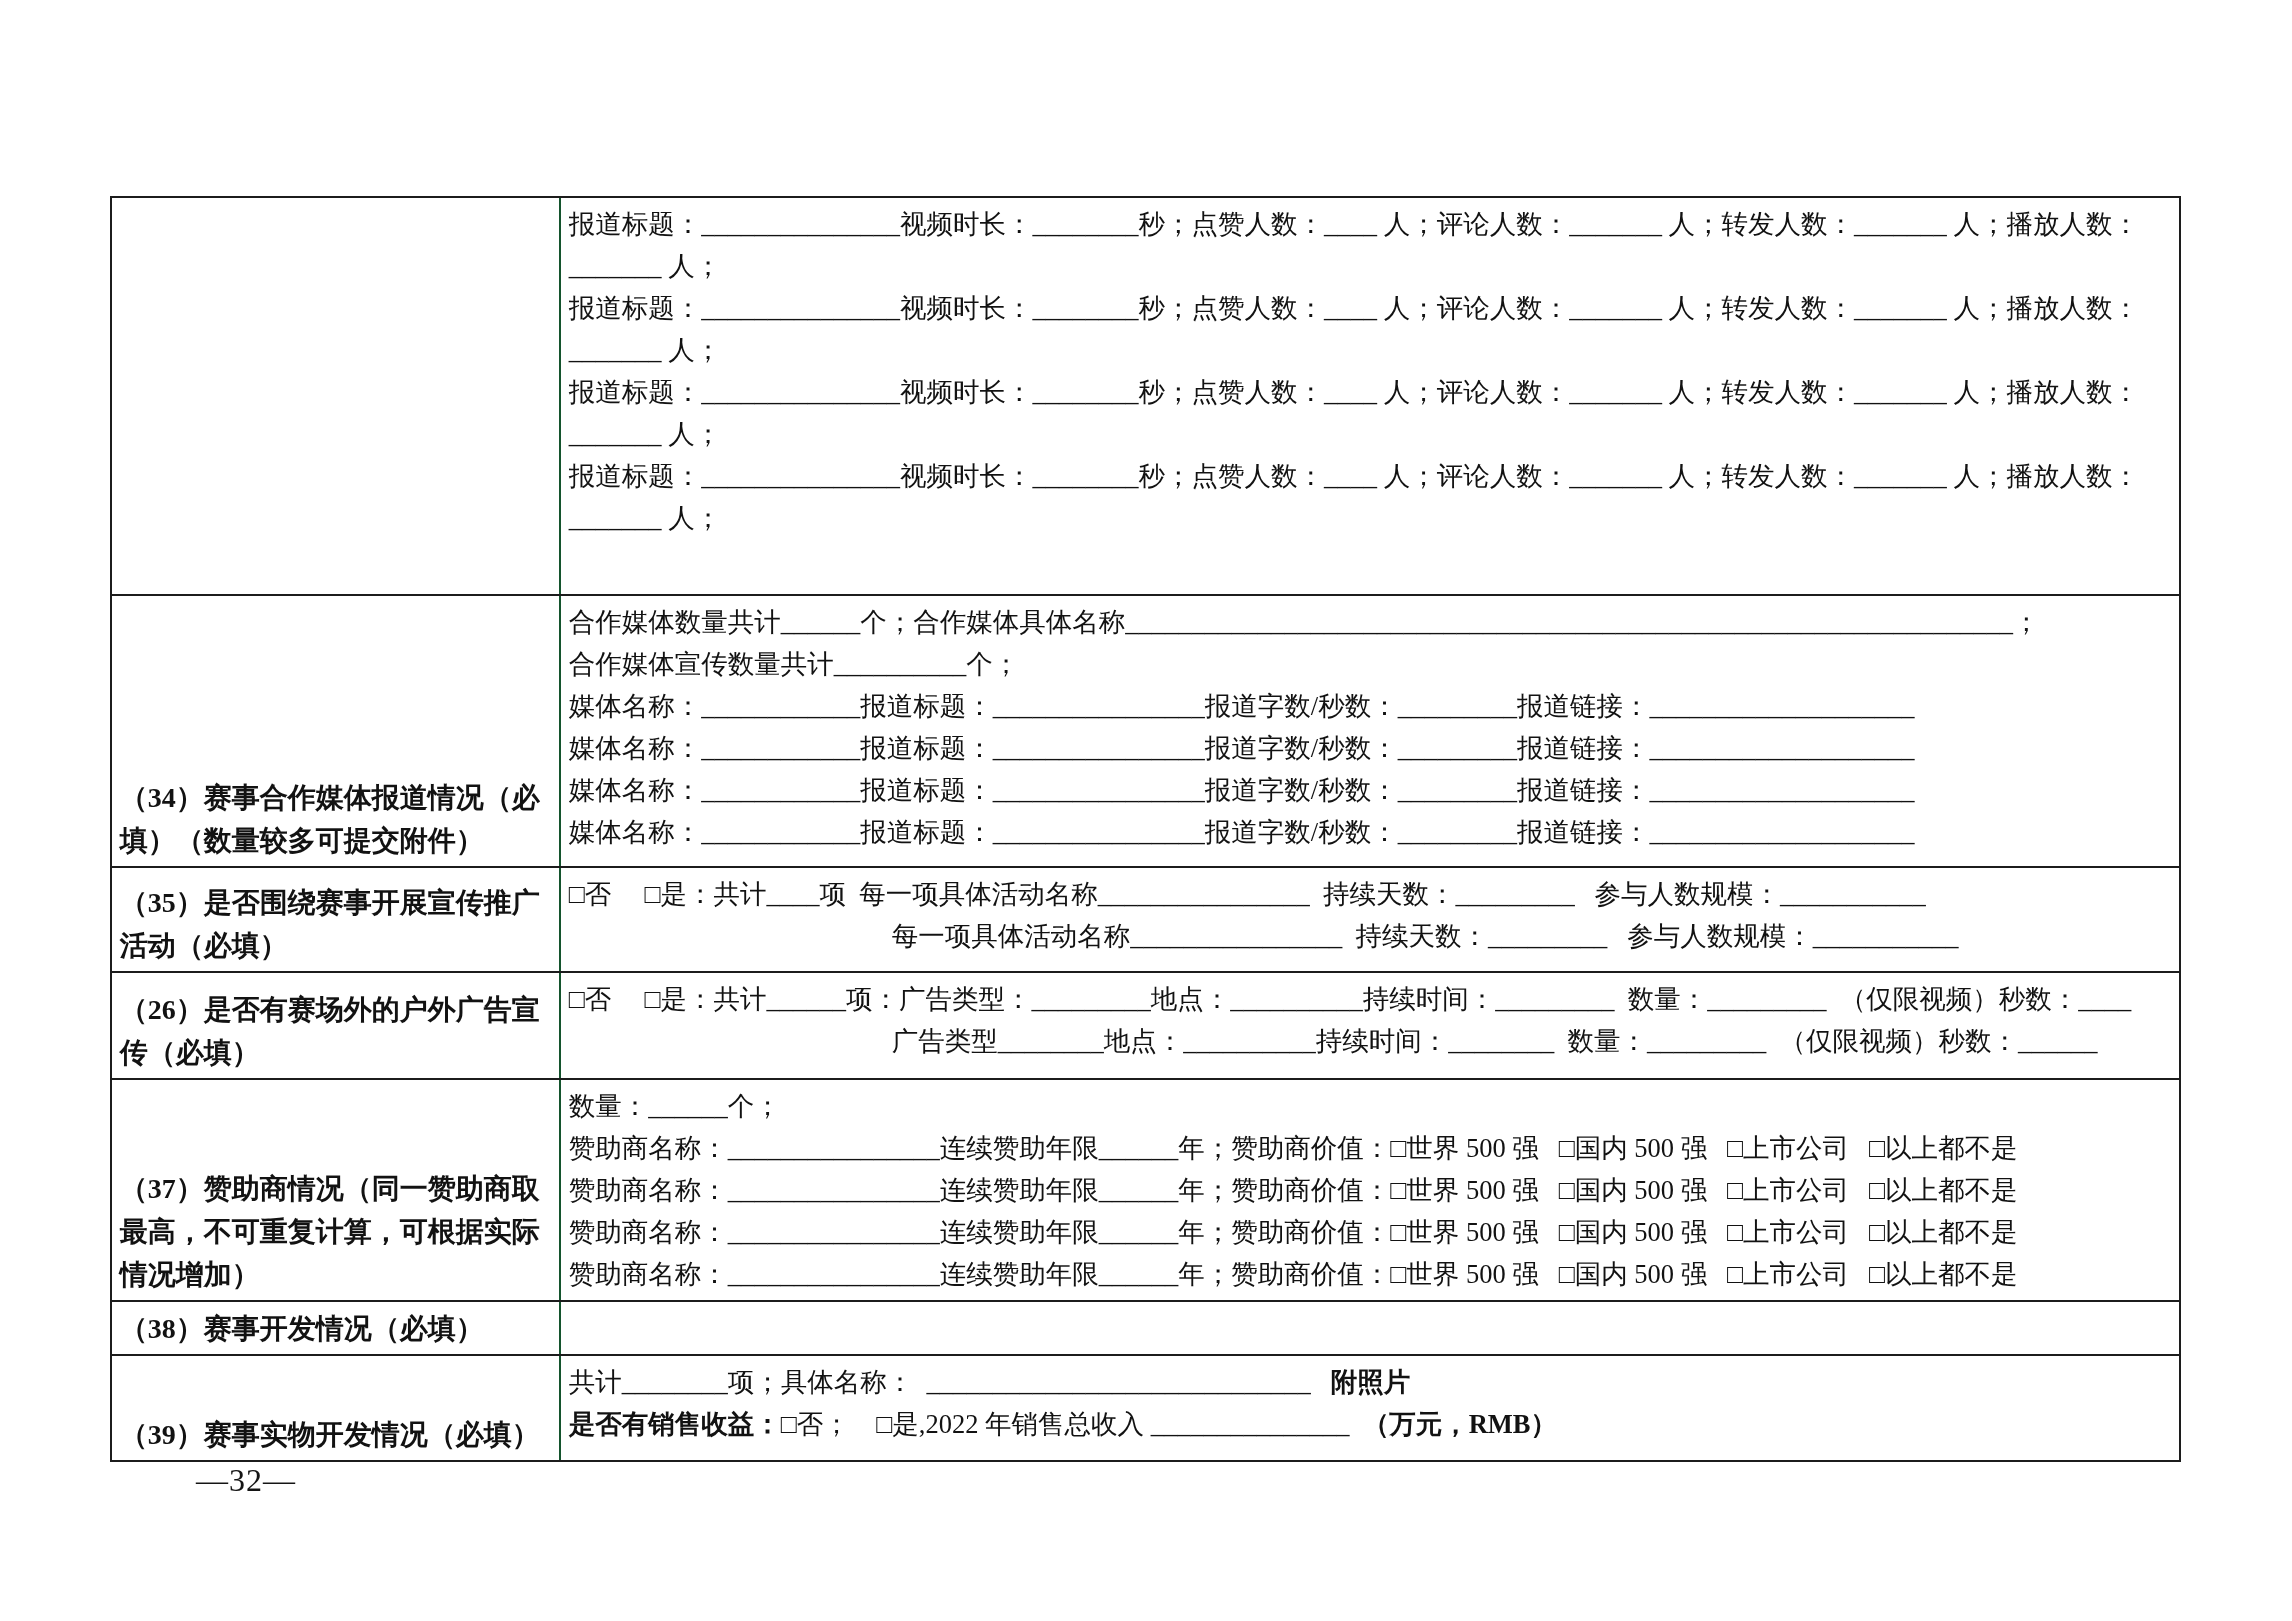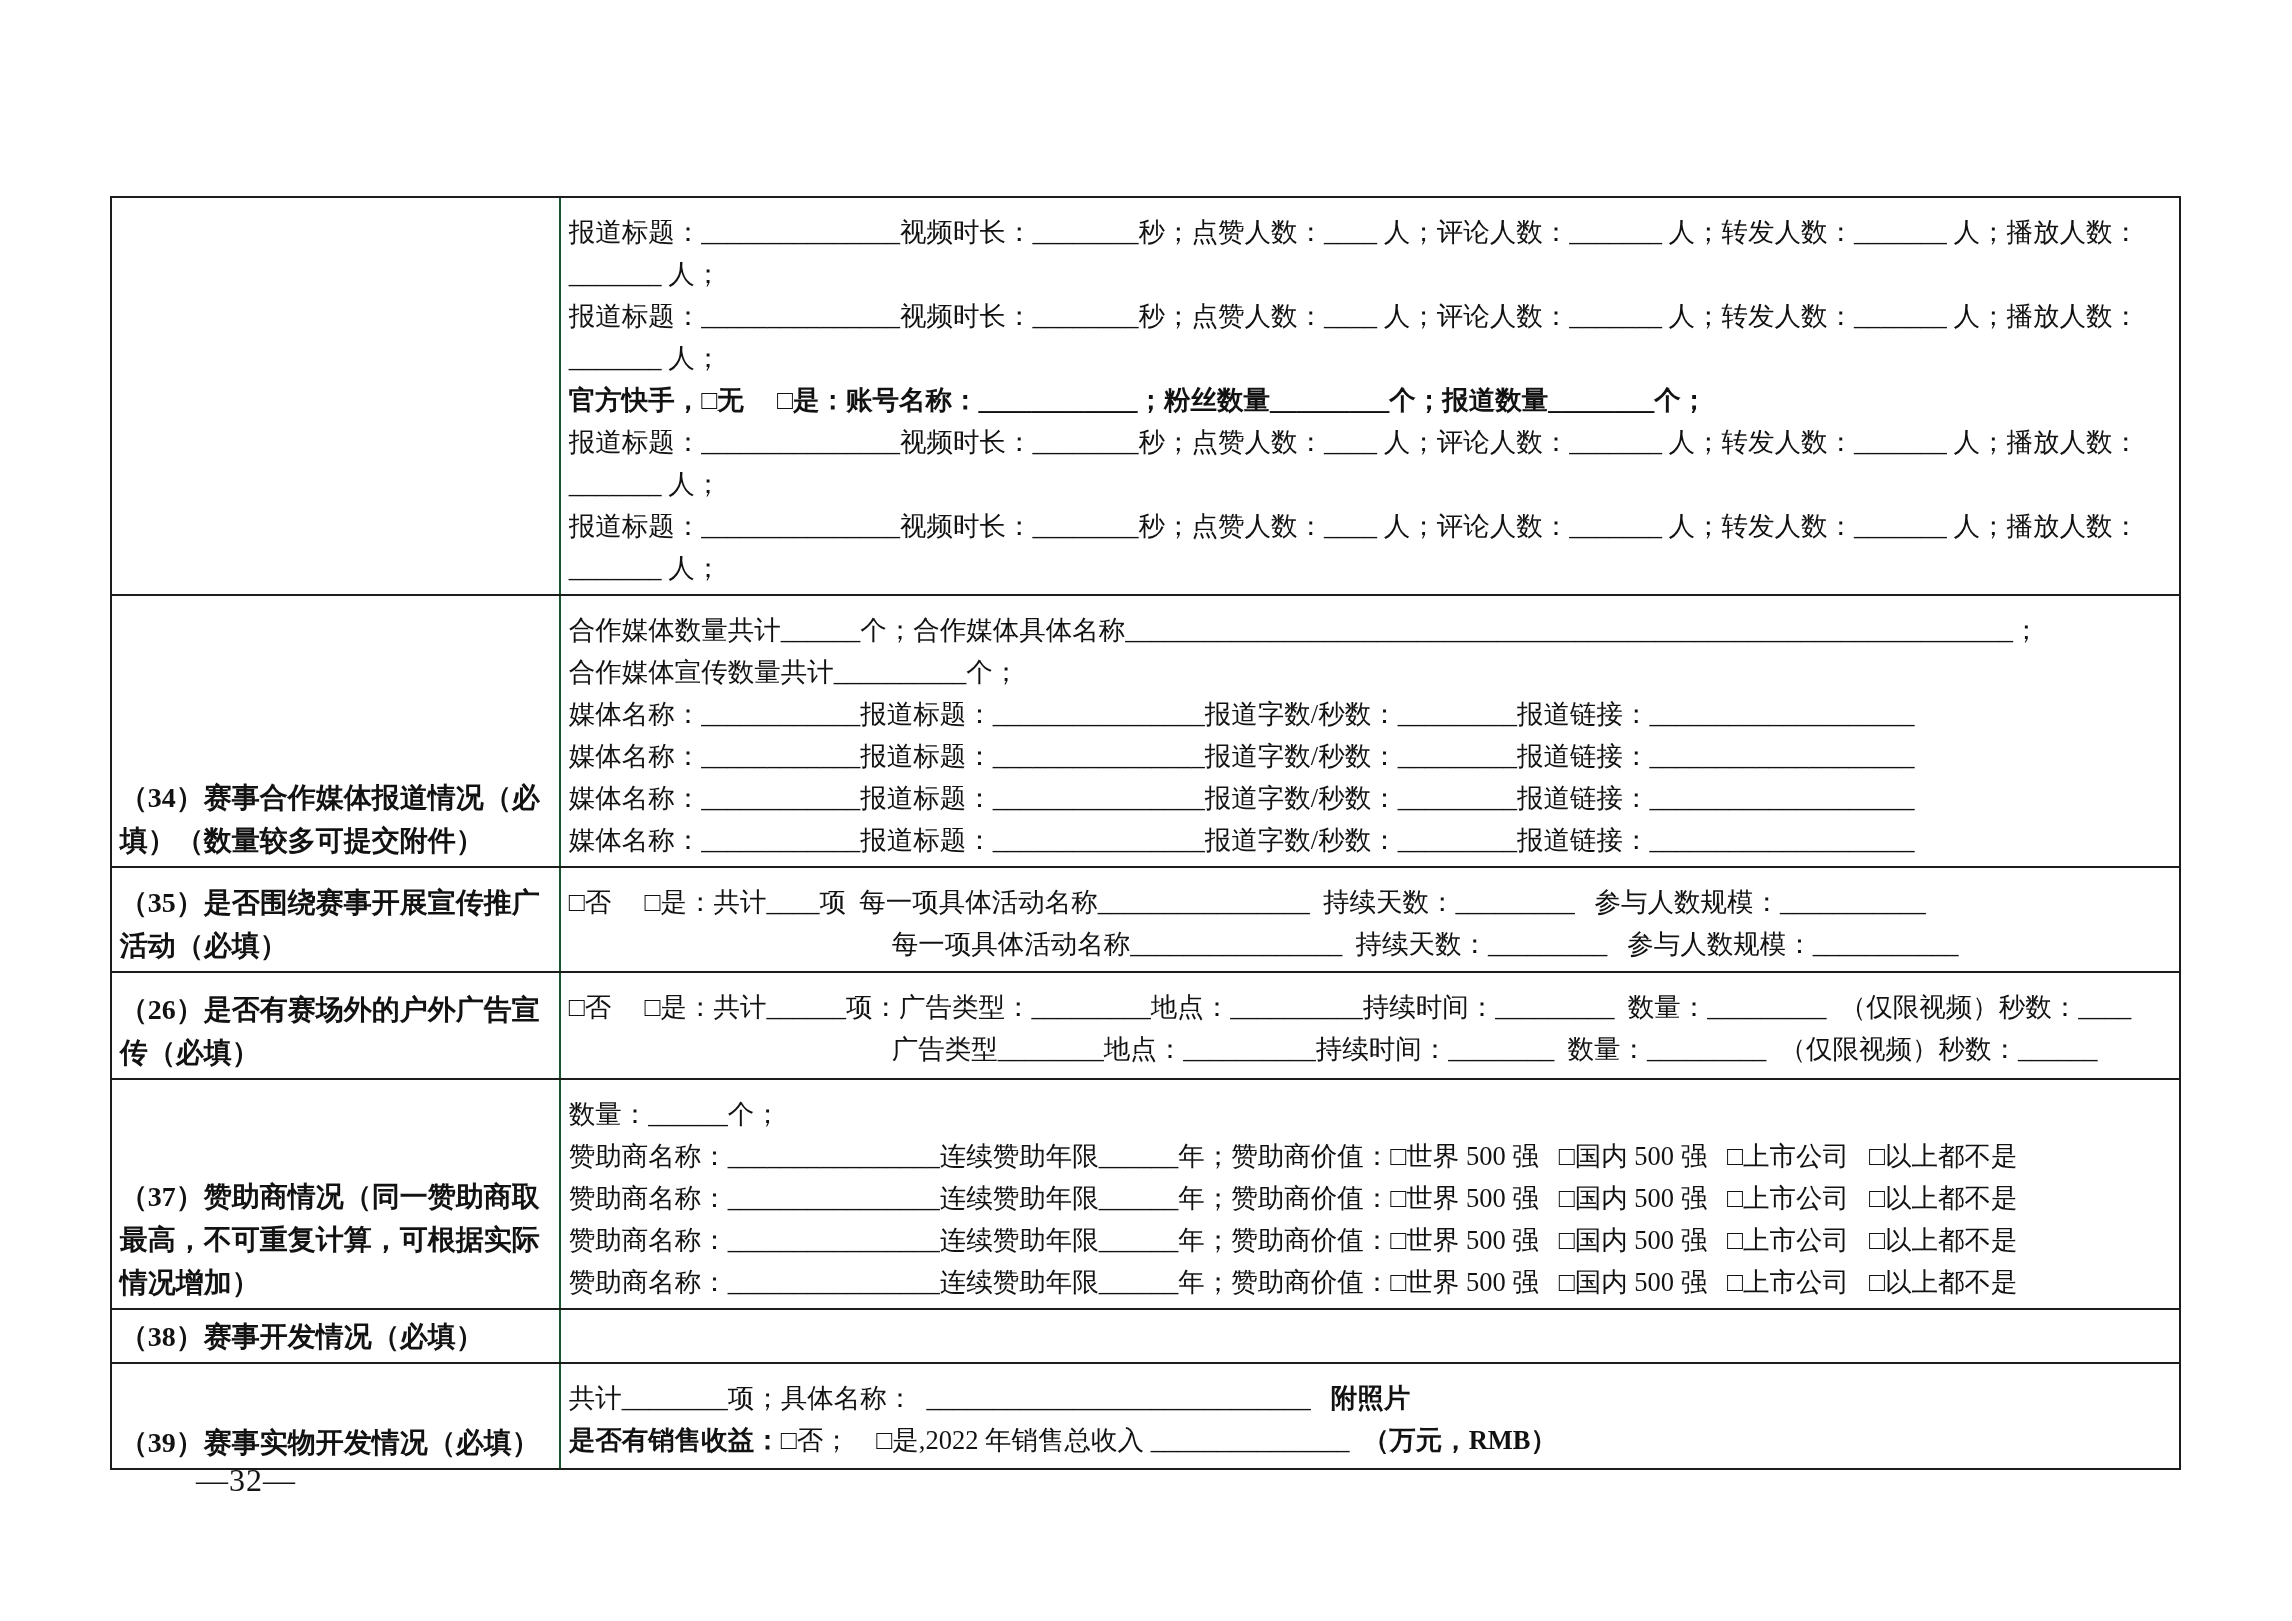--- a/index.html
+++ b/index.html
@@ -22,21 +22,21 @@
   .label-cell{
     flex:0 0 449px;width:449px;
     border-right:2px solid #14532d;
     display:flex;align-items:flex-end;
     padding:3.9px 5.9px 3.9px 7.8px;
     font-weight:bold;font-size:28px;line-height:43px;
   }
   .content-cell{
     flex:1 1 auto;min-width:0;
     padding:4.9px 5.9px 4.9px 7.8px;
-    font-size:26.5px;line-height:42px;margin-top:8px;
+    font-size:26.5px;line-height:42px;
   }
   .line{white-space:pre-wrap;word-break:normal;}
   .line span{white-space:pre-wrap;}
   .b{font-weight:bold;}
   .indent{padding-left:323px;}
   
   .r-continued{min-height:396px;}
   .r34{min-height:270px;}
   .r35{min-height:103px;}
   .r36{min-height:105px;}
@@ -52,21 +52,20 @@
 <body>
 
 <div class="form-table" id="form-table">
     <div class="row r-continued">
       <div class="cell label-cell">
         <span></span>
       </div>
       <div class="cell content-cell">
         <div class="line"><span>报道标题：_______________视频时长：________秒；点赞人数：____ 人；评论人数：_______ 人；转发人数：_______ 人；播放人数：_______ 人；</span></div>
         <div class="line"><span>报道标题：_______________视频时长：________秒；点赞人数：____ 人；评论人数：_______ 人；转发人数：_______ 人；播放人数：_______ 人；</span></div>
-        <div class="line"><span class="b">官方快手，□无     □是：账号名称：____________；粉丝数量_________个；报道数量________个；</span></div>
         <div class="line"><span>报道标题：_______________视频时长：________秒；点赞人数：____ 人；评论人数：_______ 人；转发人数：_______ 人；播放人数：_______ 人；</span></div>
         <div class="line"><span>报道标题：_______________视频时长：________秒；点赞人数：____ 人；评论人数：_______ 人；转发人数：_______ 人；播放人数：_______ 人；</span></div>
       </div>
     </div>
     <div class="row r34">
       <div class="cell label-cell">
         <span>（34）赛事合作媒体报道情况（必填）（数量较多可提交附件）</span>
       </div>
       <div class="cell content-cell">
         <div class="line"><span>合作媒体数量共计______个；合作媒体具体名称___________________________________________________________________；</span></div>

